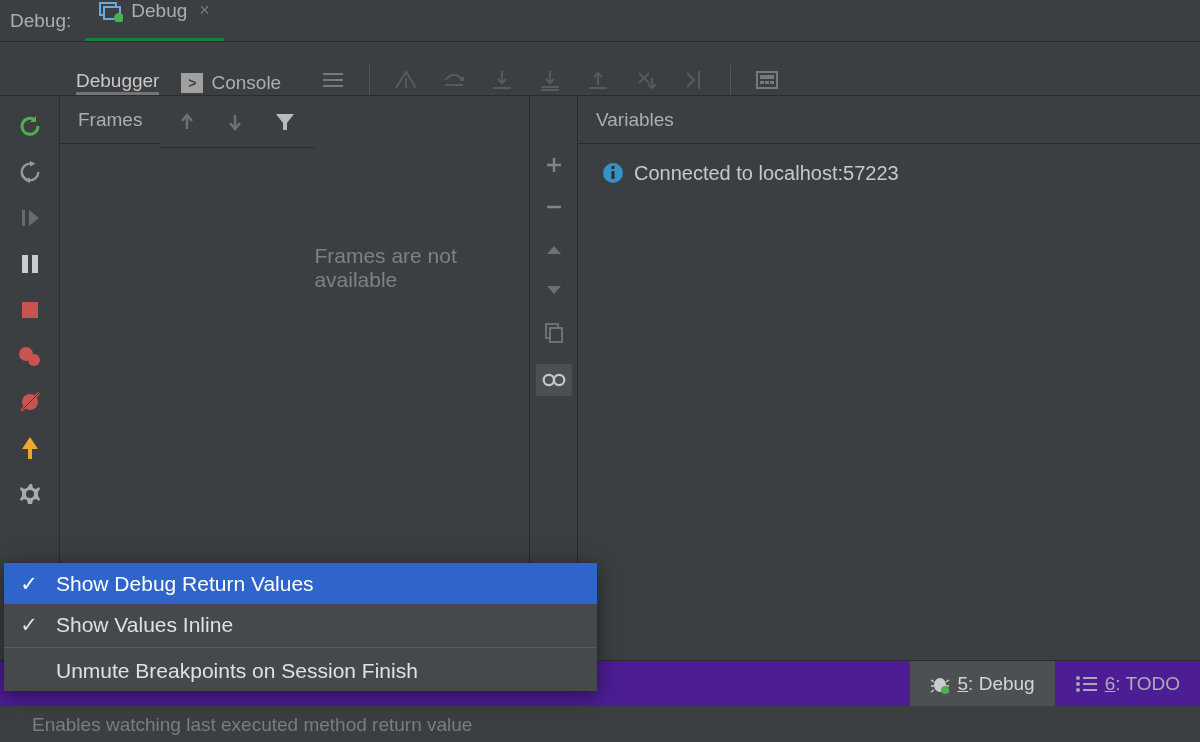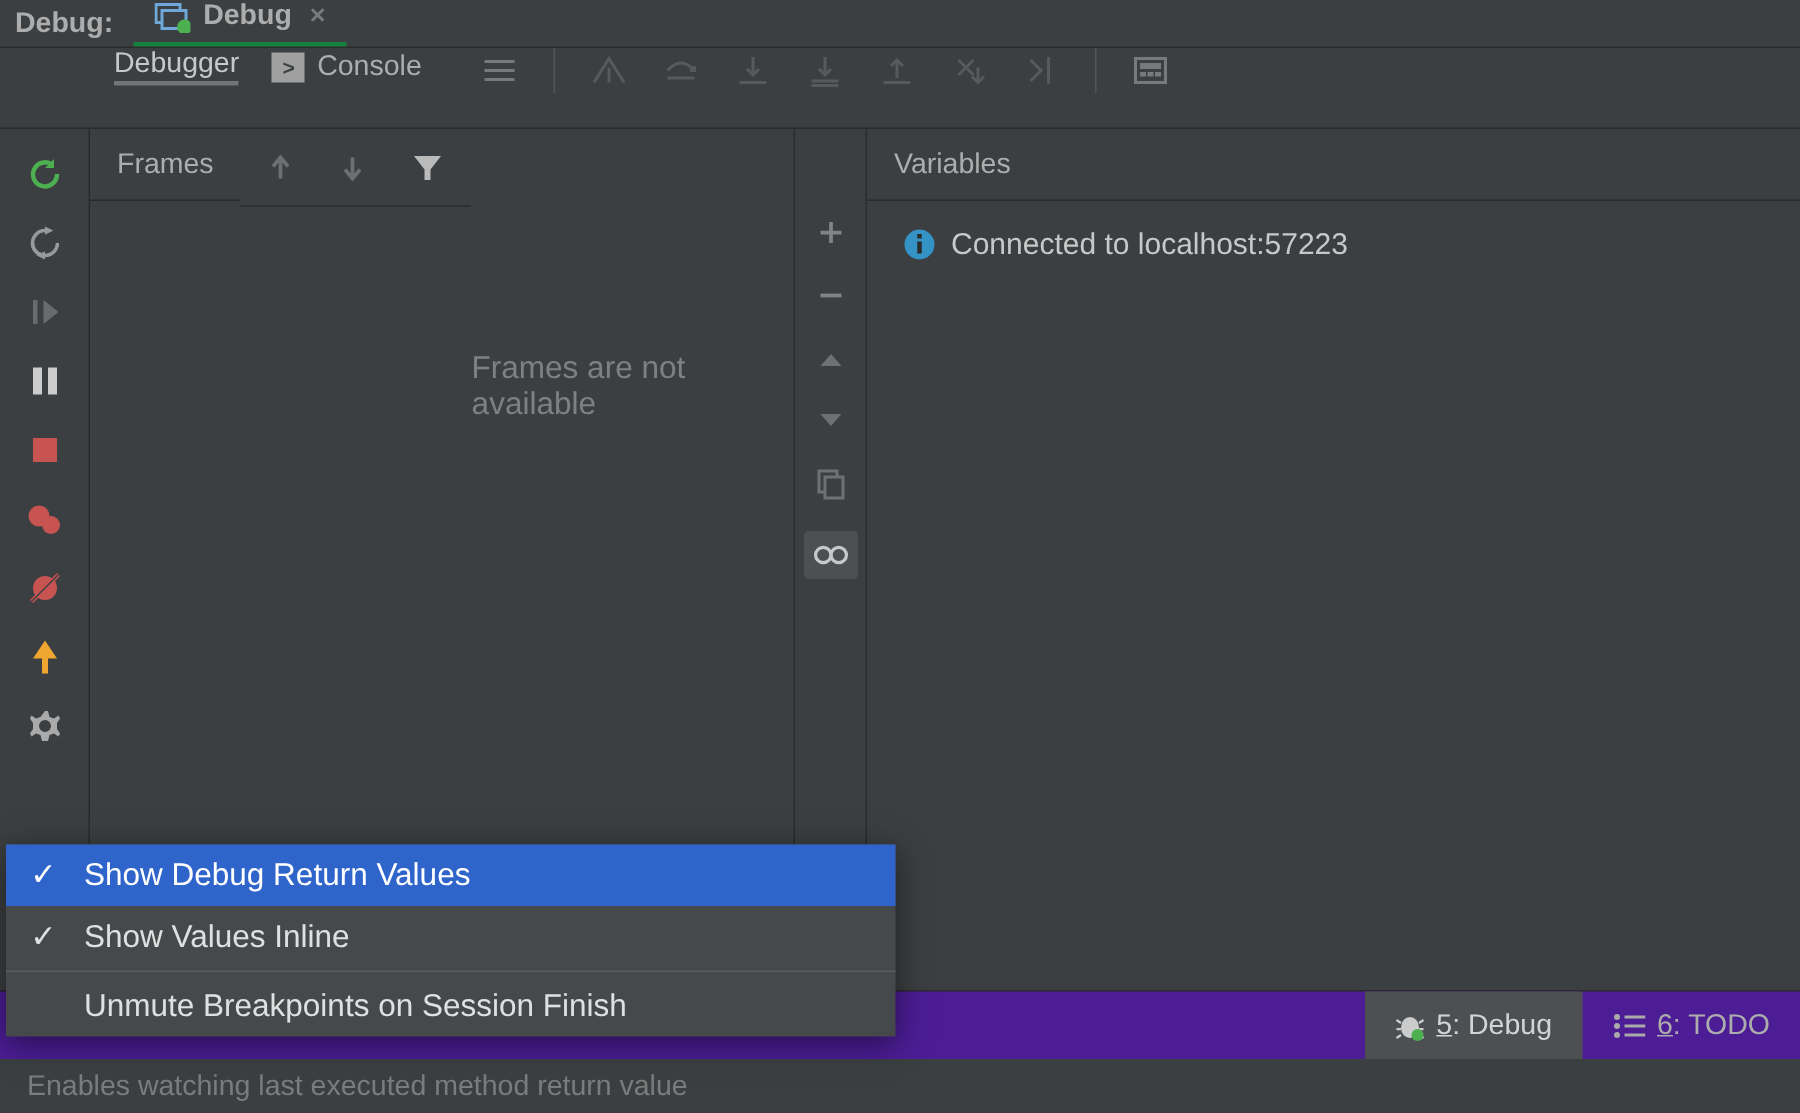--- a/index.html
+++ b/index.html
@@ -9,26 +9,25 @@
   font-family: -apple-system, BlinkMacSystemFont, "Segoe UI", sans-serif;
   font-size: 17px;
   width: 1200px;
   height: 742px;
   overflow: hidden;
   position: relative;
 }
 
 
 .top-bar {
-  height: 32px;
+  height: 42px;
   display: flex;
   align-items: center;
   border-bottom: 1px solid #2b2b2b;
   background: #3c3f41;
-  font-weight: bold;
 }
 .debug-label {
   padding: 0 14px 0 10px;
   font-size: 19px;
   color: #adadad;
 }
 .debug-tab {
   display: flex;
   gap: 8px;
   padding: 0 14px;
@@ -36,21 +35,21 @@
   border-bottom: 3px solid #15803d;
 }
 .debug-tab-icon { width: 24px; height: 24px; display: flex; }
 .debug-tab-label { font-size: 19px; color: #adadad; }
 .close-x { color: #7a7a7a; font-size: 18px; margin-left: 4px; cursor: pointer; }
 
 
 .toolbar-row {
   height: 54px;
   display: flex;
-  align-items: flex-start;
+  align-items: flex-end;
   border-bottom: 1px solid #2b2b2b;
   background: #3c3f41;
 }
 .left-gutter-spacer { width: 60px; }
 .debugger-tabs {
   display: flex;
   align-items: center;
   gap: 22px;
   padding-left: 16px;
 }
@@ -198,21 +197,21 @@
   height: 100%;
   font-size: 19px;
   color: #adadad;
   cursor: pointer;
 }
 .status-item.active { background: #4d5052; color: #d4d4d4; }
 .status-item .underline { text-decoration: underline; }
 .hint-line {
   position: absolute;
   bottom: 6px;
-  left: 18px;
+  left: 32px;
   color: #7c7c7c;
   font-size: 19px;
 }
 
 
 .context-menu {
   position: absolute;
   left: 4px;
   top: 563px;
   width: 593px;

